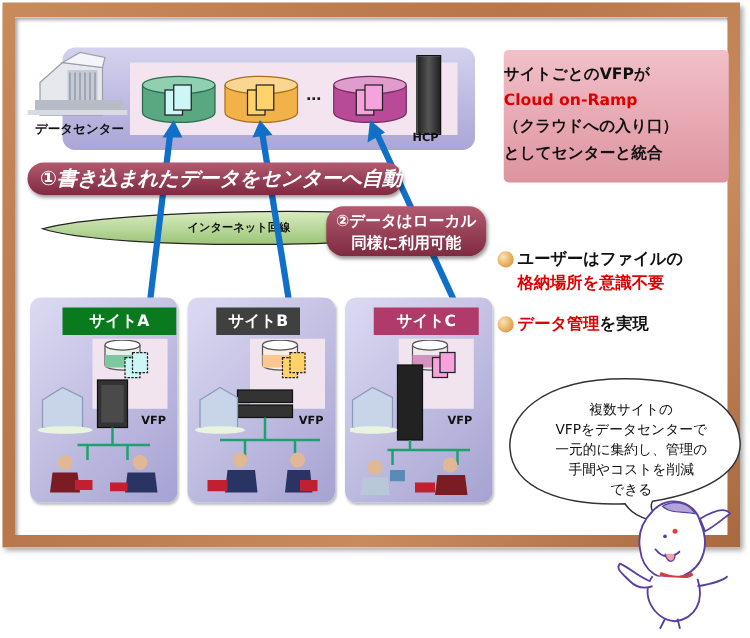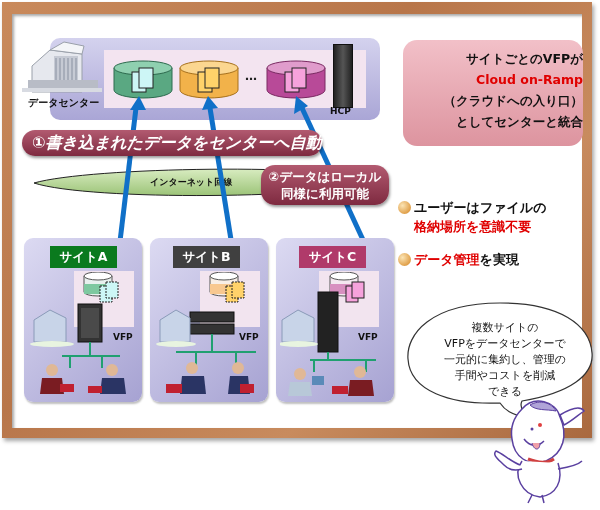--- a/index.html
+++ b/index.html
@@ -12,22 +12,22 @@
            box-shadow:inset 2px 2px 3px rgba(0,0,0,.35); }
   .abs { position:absolute; }
   .dc-box { left:50px; top:38px; width:330px; height:82px; border-radius:10px;
             background:linear-gradient(180deg,#d4d2ee,#aaa6d6); }
   .dc-inner { left:104px; top:50px; width:262px; height:58px; background:#f3e4f0; }
   .dc-label { left:28px; top:96px; font-size:10px; font-weight:bold; color:#111; }
   .hcp-rack { left:333px; top:44px; width:18px; height:62px; background:linear-gradient(90deg,#222,#555,#222);
               border:1px solid #111; }
   .hcp-label { left:330px; top:106px; font-size:9px; font-weight:bold; color:#111; }
   .dots { left:245px; top:69px; font-size:12px; font-weight:bold; color:#222; }
-  .callout-box { left:403px; top:40px; width:180px; height:106px; border-radius:14px;
-                 background:linear-gradient(180deg,#f2c0c8,#dd949f); text-align:right;
+  .callout-box { left:403px; top:40px; width:180px; height:106px; border-radius:4px;
+                 background:linear-gradient(180deg,#f2c0c8,#dd949f); text-align:left;
                  font-size:12.5px; font-weight:bold; line-height:21px; color:#111; padding-top:8px; box-sizing:border-box; }
   .callout-box .red { color:#e00000; }
   .banner { border-radius:14px; background:linear-gradient(180deg,#b25a70,#7e2a40);
             color:#fff; font-weight:bold; box-shadow:1px 2px 3px rgba(0,0,0,.4); }
   .banner1 { left:22px; top:130px; width:300px; height:26px; font-size:16px; line-height:26px; padding-left:10px; box-sizing:border-box;font-style:italic; }
   .banner2 { left:261px; top:165px; width:128px; height:40px; font-size:12.5px; line-height:17px; text-align:center; padding-top:3px; box-sizing:border-box; }
   .inet-label { left:150px; top:176px; font-size:9px; font-weight:bold; color:#111; }
   .bullets { left:398px; top:198px; font-size:13px; font-weight:bold; color:#111; line-height:19px; }
   .bullet { display:flex; margin-bottom:14px; }
   .dot { width:13px; height:13px; border-radius:50%; background:radial-gradient(circle at 35% 35%,#fbe4b4,#e0a04a 70%,#b9772a);
@@ -138,23 +138,23 @@
     <div>
       <div><span class="red">データ管理</span><span>を実現</span></div>
     </div>
   </div>
 </div>
 
 <div class="abs panel" style="left:24px"></div>
 <div class="abs panel" style="left:150px"></div>
 <div class="abs panel" style="left:276px"></div>
 
-<div class="abs site-label" style="left:50px;width:67px;background:#0a7a1e">サイトA</div>
+<div class="abs site-label" style="left:50px;width:91px;background:#0a7a1e">サイトA</div>
 <div class="abs site-label" style="left:173px;width:67px;background:#404040">サイトB</div>
-<div class="abs site-label" style="left:299px;width:67px;background:#b03a6a">サイトC</div>
+<div class="abs site-label" style="left:299px;width:84px;background:#b03a6a">サイトC</div>
 
 <div class="abs vfp-area" style="left:74px;top:271px"></div>
 <div class="abs vfp-area" style="left:200px;top:271px"></div>
 <div class="abs vfp-area" style="left:319px;top:271px"></div>
 
 <svg class="abs" style="left:30px;top:272px" width="110" height="128">
   <g>
     <path d="M54,4 L54,20 A14,4 0 0 0 82,20 L82,4" fill="#e8f0ee" stroke="#555"></path>
     <rect x="54" y="12" width="28" height="10" fill="#7ec8a0"></rect>
     <ellipse cx="68" cy="4" rx="14" ry="4" fill="#fff" stroke="#555"></ellipse>

